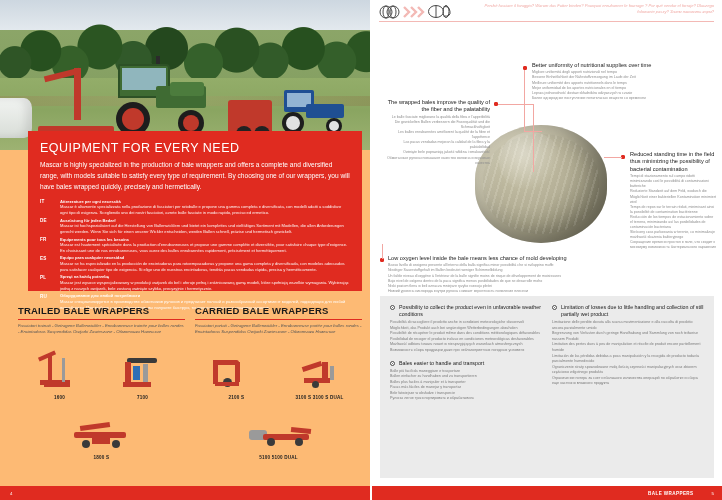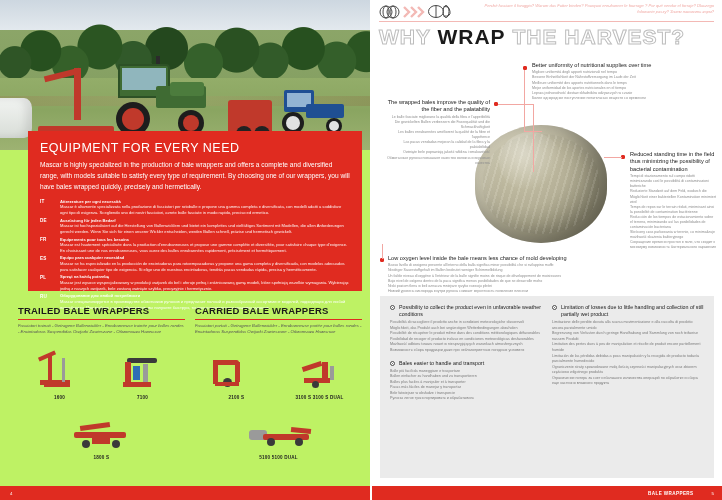--- a/index.html
+++ b/index.html
@@ -4,21 +4,21 @@
 <style>
   * { box-sizing: border-box; margin:0; padding:0; }
   body {
     width:722px; height:500px; overflow:hidden;
     font-family:"Liberation Sans", sans-serif;
     background:#fff; position:relative;
   }
   .page { position:absolute; inset:0; display:flex; }
 
   
-  .left-page { position:relative; width:370px; height:500px; background:#bef264; overflow:hidden; }
+  .left-page { position:relative; width:370px; height:500px; background:#fdba74; overflow:hidden; }
 
   .hero-photo {
     position:absolute; left:0; top:0; width:370px; height:150px;
     background:
       linear-gradient(180deg,#8fa86b 0%,#7e9a5c 100%);
     overflow:hidden;
   }
   .sky {
     position:absolute; left:0; top:0; width:100%; height:30px;
     background:linear-gradient(180deg,#cdd7e0,#e3e9ee);
@@ -395,25 +395,20 @@
           <path d="M16.5 3 Q22 1 23 7.5 Q24 13 16.5 12" fill="none" stroke="#4a4a4a" stroke-width="1"></path>
           <ellipse cx="19" cy="7.5" rx="3" ry="6" fill="none" stroke="#4a4a4a" stroke-width="1"></ellipse>
           <line x1="9" y1="1.5" x2="9" y2="13.5" stroke="#4a4a4a" stroke-width="1"></line>
         </svg>
       </span>
     </div>
 
     <div class="rp-toptext">Perché fasciare il foraggio? Warum das Futter binden? Pourquoi enrubanner le fourrage ? Por qué vendar el forraje? Dlaczego folowanie paszy? Зачем паковать корм?</div>
     <div class="rp-rule"></div>
 
-    <div class="rp-title">
-      <span class="hollow">WHY </span>
-      <span class="solid">WRAP</span>
-      <span class="hollow"> THE HARVEST?</span>
-    </div>
   </div>
 
   <div class="bale-img"></div>
 
   <div class="callout" style="left:384px; top:99px; width:106px; text-align:right;">
     <div class="head">The wrapped bales improve the quality of the fiber and the palatability</div>
     <div class="body" style="white-space:pre-line;">Le balle fasciate migliorano la qualità della fibra e l'appetibilità
 Die gewickelten Ballen verbessern die Faserqualität und die Schmackhaftigkeit
 Les balles enrubannées améliorent la qualité de la fibre et l'appétence
 Las pacas vendadas mejoran la calidad de la fibra y la palatabilidad

